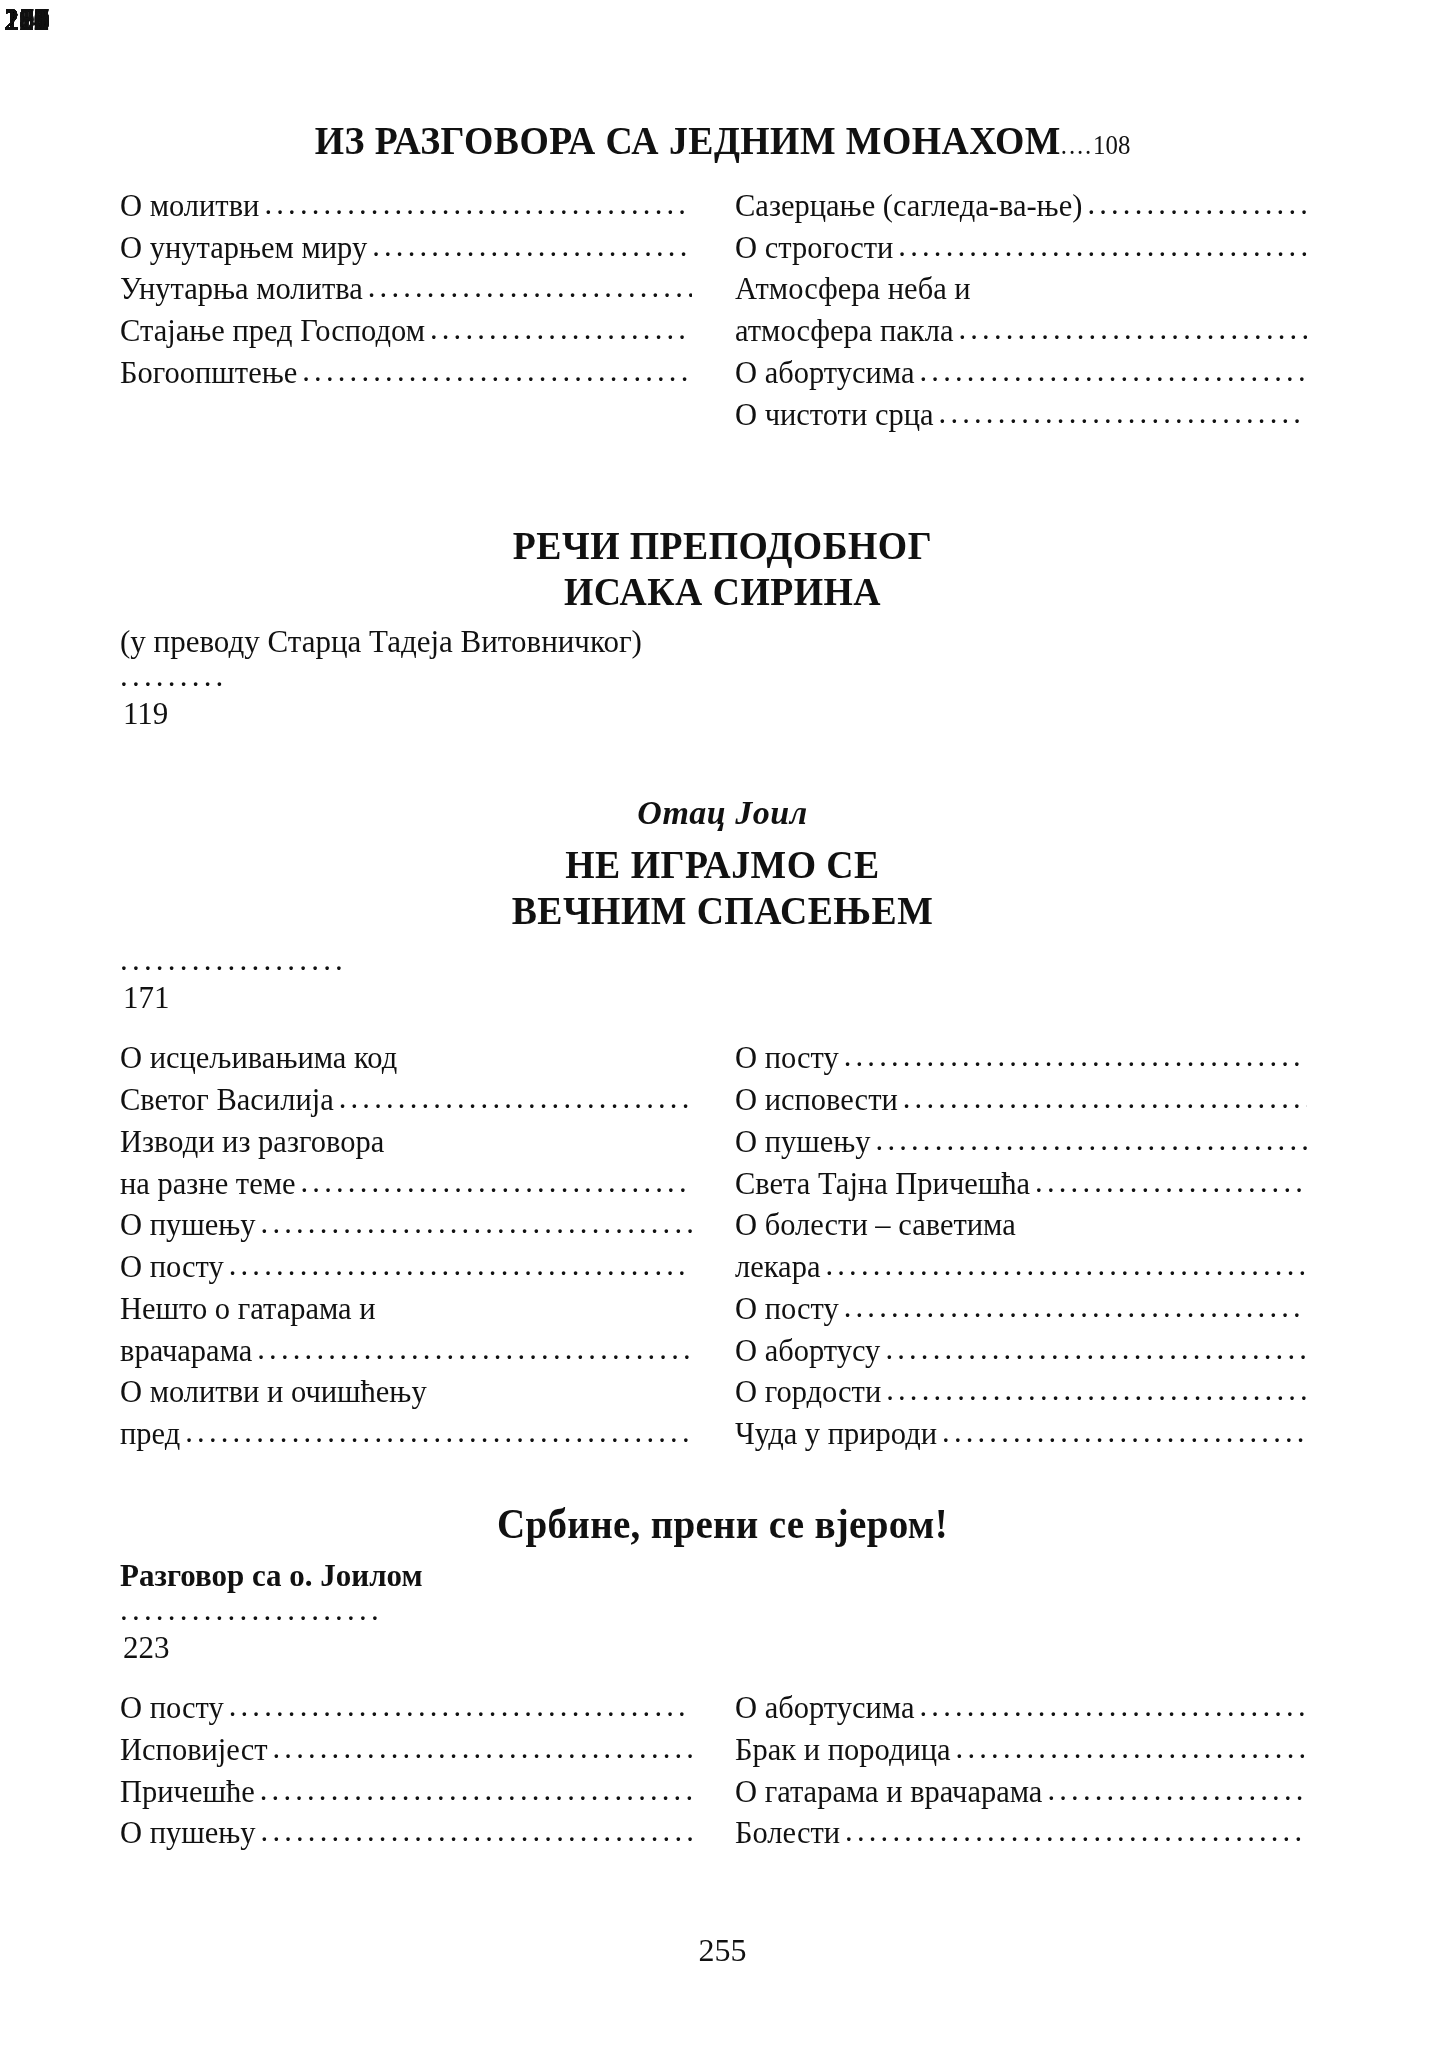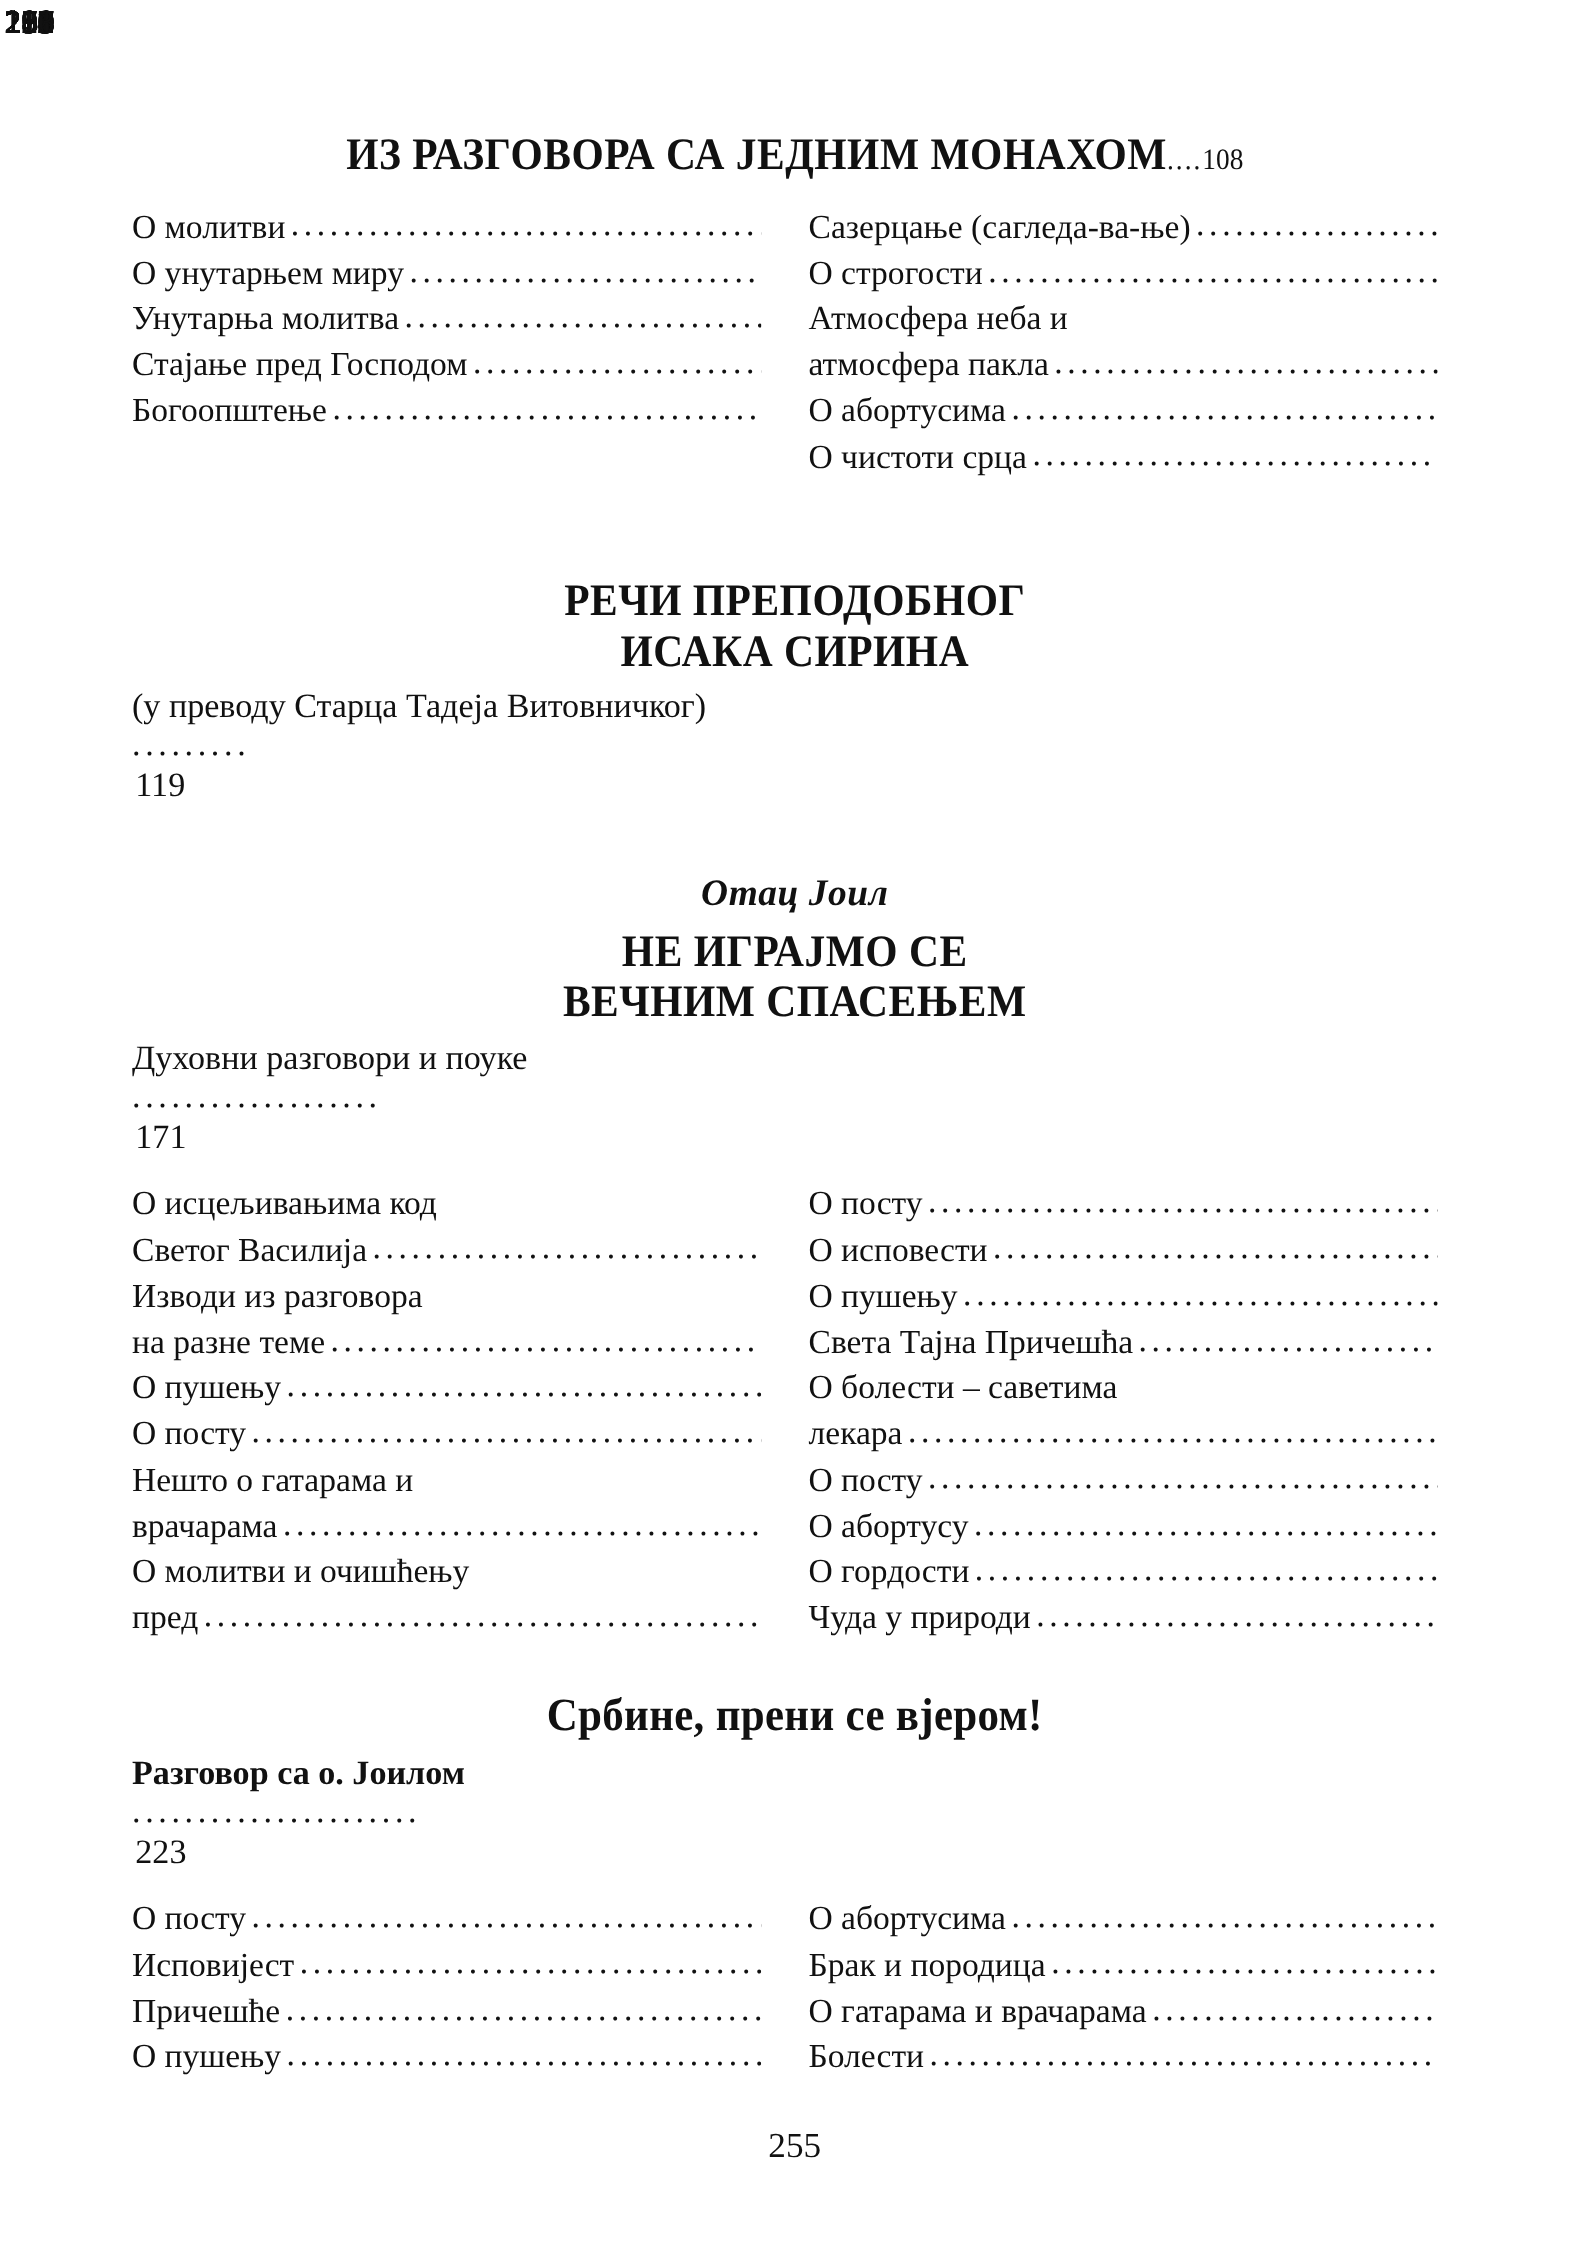--- a/index.html
+++ b/index.html
@@ -233,21 +233,20 @@
   <div class="gap-l"></div>
 
   <div class="section">
     <div class="sub-ital">Отац Јоил</div>
     <div class="gap-xs"></div>
     <div class="maj-head">НЕ ИГРАЈМО СЕ</div>
     <div class="maj-head">ВЕЧНИМ СПАСЕЊЕМ</div>
     <div class="gap-xs"></div>
     <div class="subtitle-row">
       <span class="sp"></span>
-      <span class="title2">Духовни разговори и поуке</span>
       <span class="dots2">...................</span>
       <span class="page2">171</span>
     </div>
 
     <div class="gap-s"></div>
 
     <div class="cols">
       <div class="col">
         <div class="entry nodots">
           <span class="title">О исцељивањима код</span>

